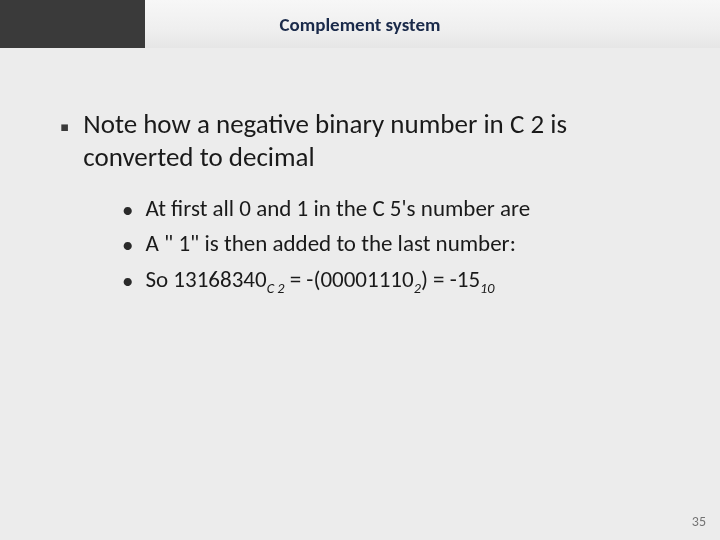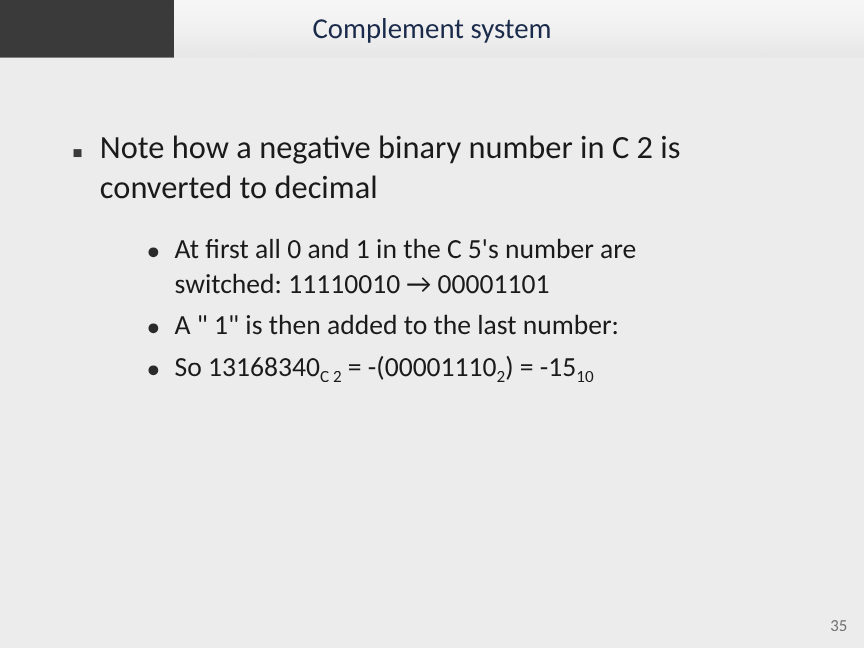--- a/index.html
+++ b/index.html
@@ -20,22 +20,22 @@
   }
   .title-bar .dark-block {
     position: absolute;
     left: 0; top: 0;
     width: 145px; height: 48px;
     background: #3a3a3a;
   }
   .title-text {
     position: relative;
     z-index: 2;
-    font-size: 24px;
-    font-weight: 400;
+    font-size: 19px;
+    font-weight: 700;
     color: #1a2a4a;
     text-align: right;
   }
   .content {
     padding: 60px 48px 0 60px;
     color: #1a1a1a;
   }
   .main-bullet {
     display: flex;
     align-items: flex-start;
@@ -69,20 +69,21 @@
     color: #2a2a2a;
   }
   .sub-item .body { flex: 1; }
   .indent-line {
     padding-left: 24px;
   }
   sub {
     font-size: 0.62em;
     vertical-align: sub;
     line-height: 0;
+    font-style: italic;
   }
   .page-num {
     position: absolute;
     right: 14px;
     bottom: 10px;
     font-size: 14px;
     color: #737373;
   }
 </style>
 </head>
@@ -101,21 +102,20 @@
       <span>Note how a </span><b>negative</b><span> binary number in C 2 is converted to decimal</span>
     </div>
   </div>
 
   <div class="sub-list">
 
     <div class="sub-item">
       <div class="dot">•</div>
       <div class="body">
         <span>At first all 0 and 1 in the C 5's number are</span><br>
-        <span>switched: 11110010 → 00001101</span>
       </div>
     </div>
 
     <div class="sub-item">
       <div class="dot">•</div>
       <div class="body">
         <span>A " 1" is then added to the last number:</span><br>
       </div>
     </div>
 

